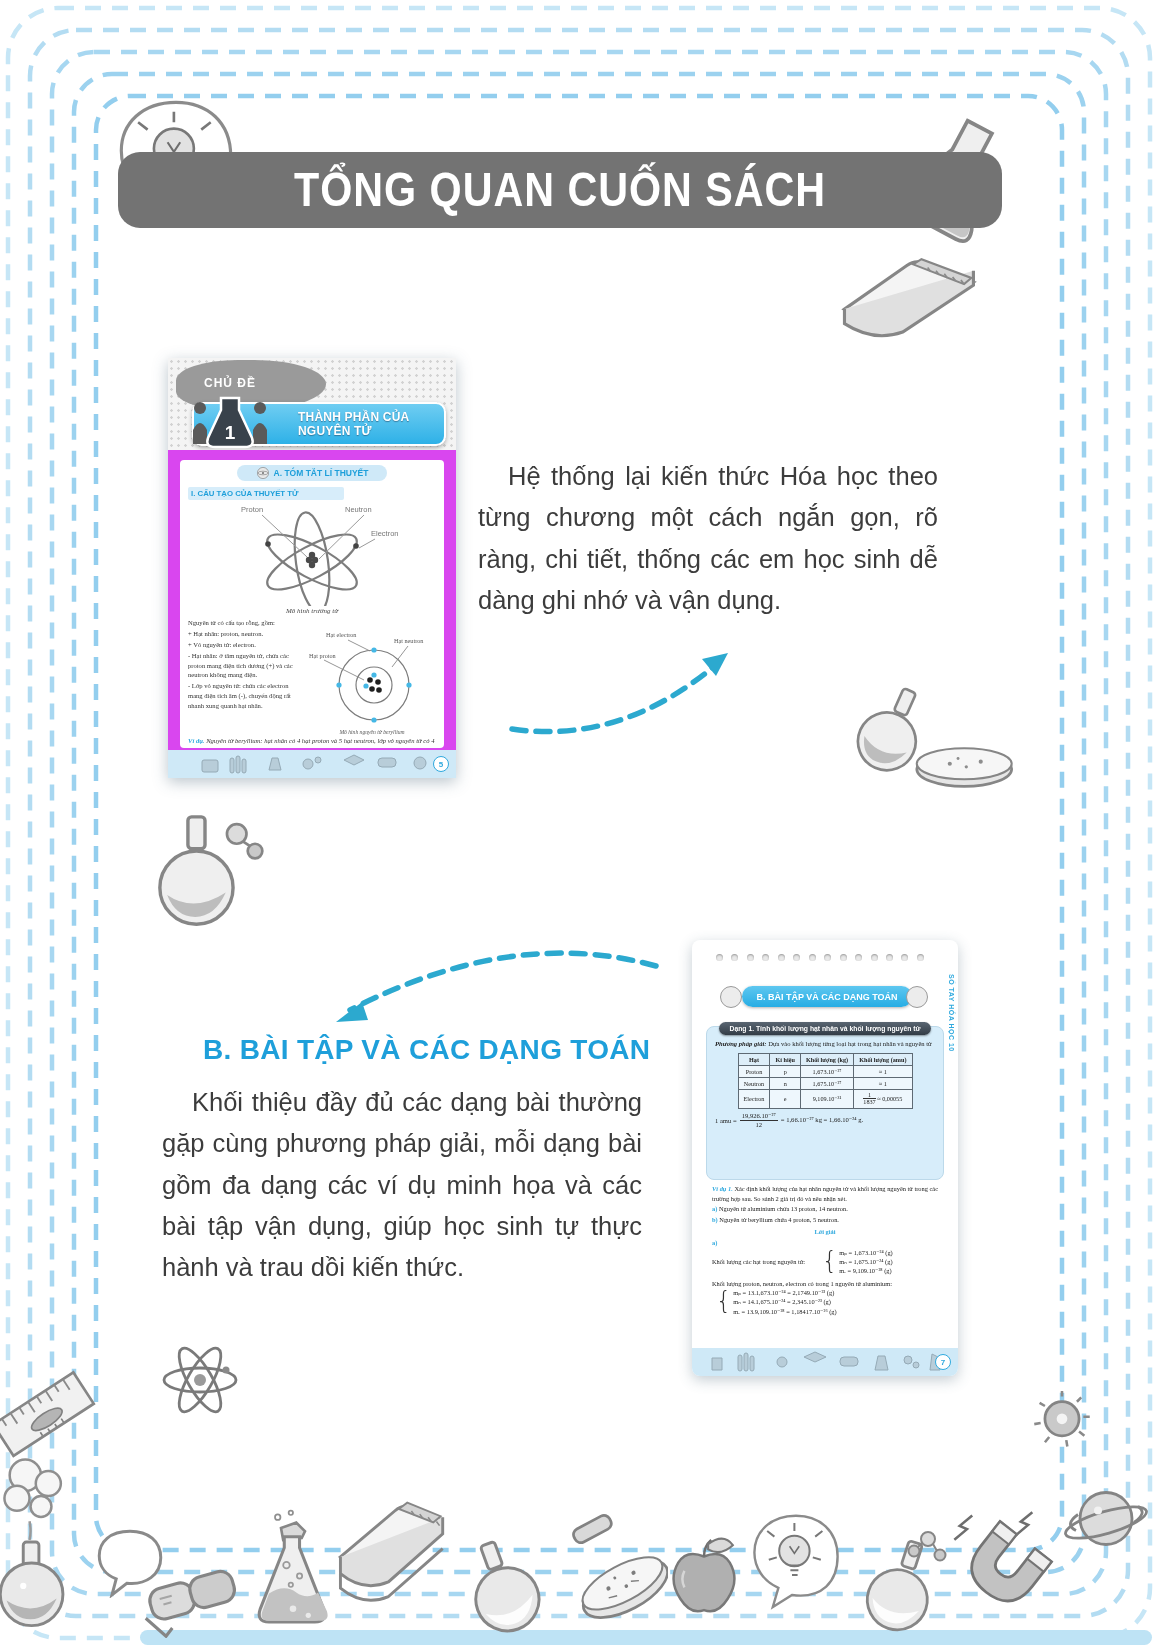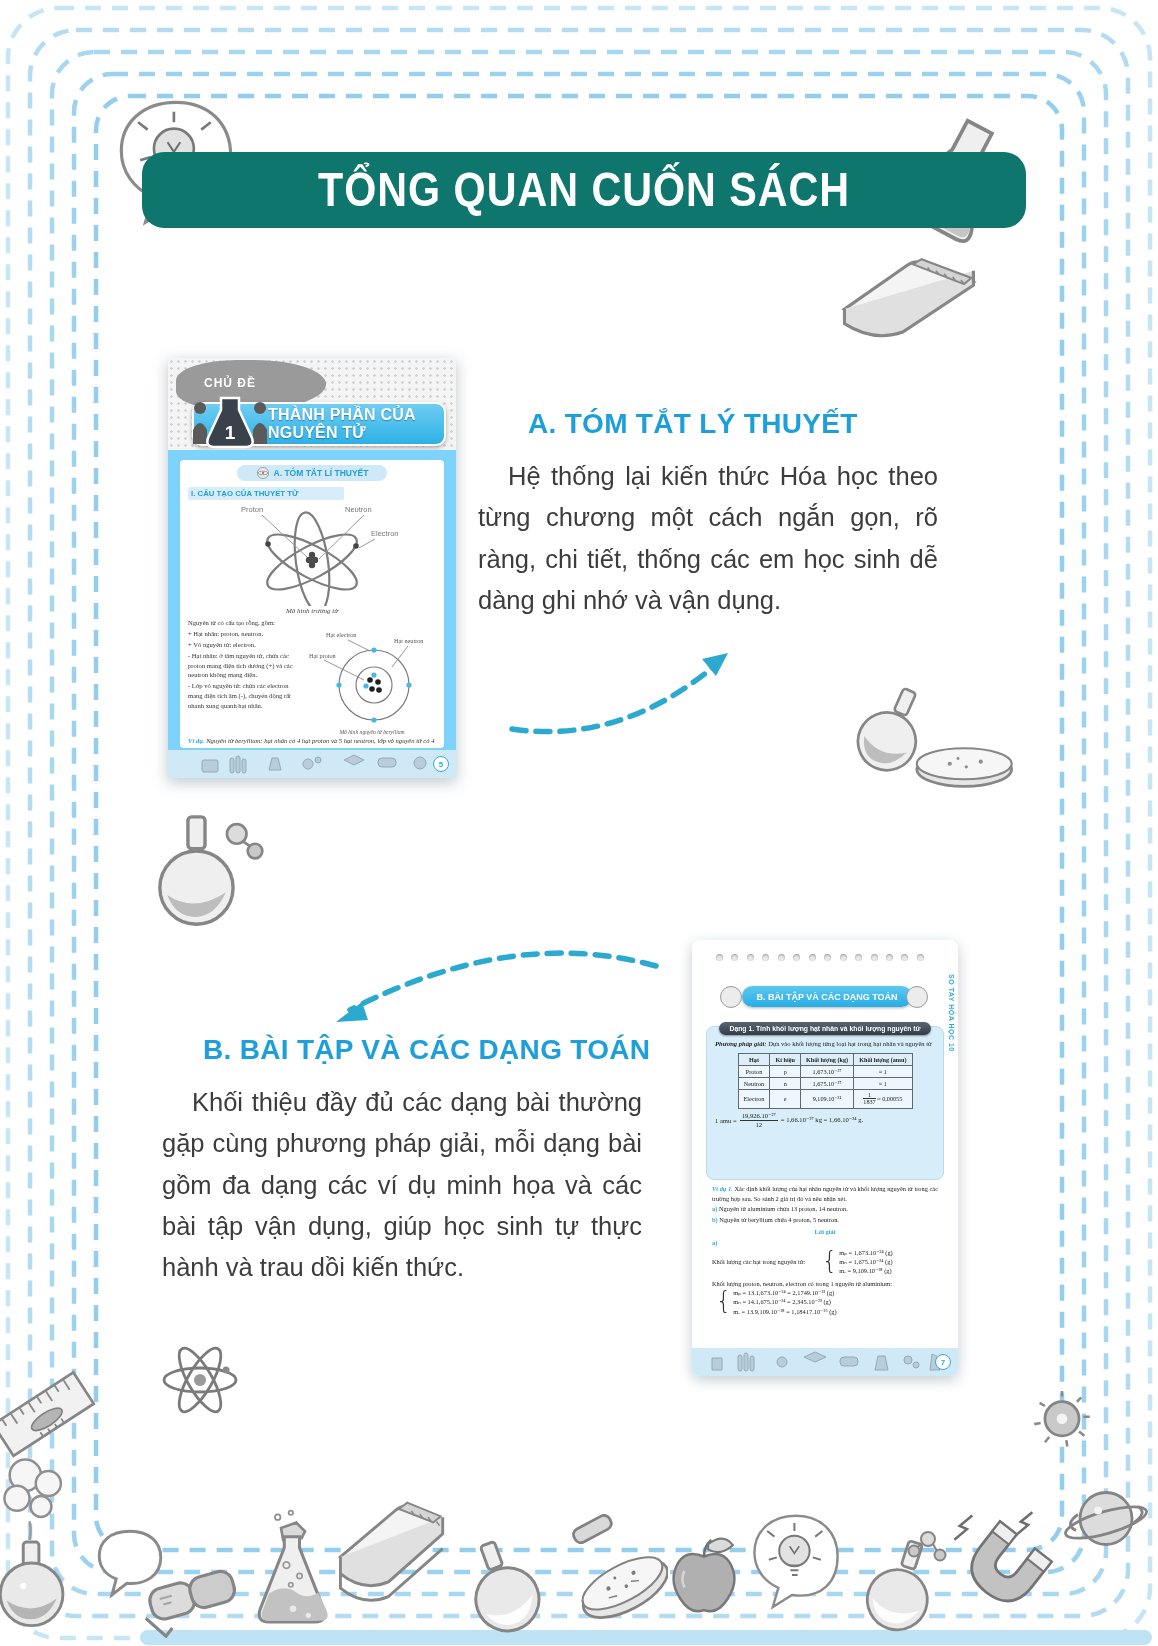--- a/index.html
+++ b/index.html
@@ -3,22 +3,22 @@
 <meta charset="utf-8">
 <style>
   html,body{margin:0;padding:0;background:#fff;}
   .canvas{position:relative;width:1158px;height:1646px;background:#ffffff;overflow:hidden;
           font-family:"Liberation Sans", sans-serif;color:#3d3d3d;}
   svg{display:block;}
   .frames{position:absolute;left:0;top:0;z-index:0;}
   .bottom-strip{position:absolute;left:140px;top:1630px;width:1012px;height:15px;background:#bee3f5;border-radius:8px;z-index:0;}
 
   
-  .header-banner{position:absolute;left:118px;top:152px;width:884px;height:76px;background:#0f766e;
-                 border-radius:22px;display:flex;align-items:center;justify-content:center;z-index:3;margin-left:24px;}
+  .header-banner{position:absolute;left:118px;top:152px;width:884px;height:76px;background:#737373;
+                 border-radius:22px;display:flex;align-items:center;justify-content:center;z-index:3;}
   .header-banner h1{margin:0;color:#fff;font-size:43px;font-weight:bold;letter-spacing:1px;transform:scale(.96,1.1);}
 
   
   .doodle{position:absolute;z-index:2;}
 
   
   .sec-heading{position:absolute;margin:0;color:#1e9fda;font-size:28px;font-weight:bold;z-index:3;letter-spacing:.3px;}
   .sec-body{position:absolute;margin:0;font-size:25.5px;line-height:1.62;color:#3c3c3c;text-align:justify;
             text-indent:30px;z-index:3;}
   .arrow{position:absolute;z-index:3;}
@@ -27,24 +27,24 @@
   .thumb1{position:absolute;left:168px;top:358px;width:288px;height:420px;background:#fff;
           box-shadow:0 4px 14px rgba(60,90,110,.35);z-index:4;}
   .t1-top{position:absolute;left:0;top:0;right:0;height:96px;background:#f4f4f4;
           background-image:radial-gradient(circle,#d2d2d2 1px,transparent 1.5px);background-size:7px 7px;overflow:hidden;}
   .t1-cloud{position:absolute;left:8px;top:2px;width:150px;height:50px;background:#9a9a9a;
             border-radius:46% 54% 58% 42%;}
   .t1-chude{position:absolute;left:36px;top:18px;color:#fff;font-size:12px;font-weight:bold;letter-spacing:1px;}
   .t1-banner{position:absolute;left:24px;top:44px;right:10px;height:40px;border-radius:10px;
              background:linear-gradient(#6fcdf2,#2eb1e7);border:2px solid #fff;box-shadow:0 2px 4px rgba(0,0,0,.3);
              display:flex;align-items:center;}
-  .t1-banner-title{color:#fff;font-size:16px;font-weight:bold;margin-left:74px;letter-spacing:.2px;
+  .t1-banner-title{color:#fff;font-size:12px;font-weight:bold;margin-left:104px;letter-spacing:.2px;
                    text-shadow:0 1px 1px rgba(40,80,110,.6);}
   .t1-flaskicon{position:absolute;left:-6px;top:-12px;}
-  .t1-panel{position:absolute;left:0;top:92px;right:0;bottom:0;background:#7dd3fc;}
+  .t1-panel{position:absolute;left:0;top:92px;right:0;bottom:0;background:#d946ef;}
   .t1-page{position:absolute;left:12px;top:10px;right:12px;bottom:30px;background:#fff;border-radius:4px;
            padding:5px 8px;overflow:hidden;}
   .t1-badge{margin:0 auto;width:150px;height:16px;background:#cfe9f8;border-radius:9px;display:flex;align-items:center;
             justify-content:center;gap:4px;color:#1e9fda;font-size:8.5px;font-weight:bold;}
   .t1-sub{margin-top:6px;width:150px;background:#d7edfa;color:#1e9fda;font-size:7.8px;font-weight:bold;
           padding:2px 3px;border-radius:2px;}
   .t1-atomwrap{display:flex;justify-content:center;margin-top:2px;}
   .t1-cap{font-family:"Liberation Serif","DejaVu Sans",serif;font-style:italic;font-size:7px;color:#444;
           text-align:center;margin:1px 0 3px;}
   .t1-flow{font-family:"Liberation Serif","DejaVu Sans",serif;font-size:6.6px;line-height:1.5;color:#333;}
@@ -141,21 +141,20 @@
 
   <div class="doodle" style="left:832px;top:246px;width:156px;height:120px;">
     <svg viewBox="0 0 150 110" width="156" height="120">
       <path d="M12 58 L72 16 q7 -5 14 -3 l50 19 -66 44 q-7 4 -14 1 z" fill="#f4f4f4" stroke="#868686" stroke-width="3"></path>
       <path d="M12 58 v14 q28 18 56 8 l68 -45 v-14" fill="#e0e0e0" stroke="#868686" stroke-width="3"></path>
       <path d="M78 15 l8 -5 48 18 -7 6z" fill="#d4d4d4" stroke="#868686" stroke-width="2"></path>
       <path d="M92 18 l3 4 M100 21 l3 4 M108 24 l3 4 M116 27 l3 4 M124 30 l3 4" stroke="#8a8a8a" stroke-width="1.6"></path>
     </svg>
   </div>
 
-  <h2 class="sec-heading" style="left:528px;top:408px;">A. TÓM TẮT LÝ THUYẾT</h2>
   <p class="sec-body" style="left:478px;top:456px;width:460px;">Hệ thống lại kiến thức Hóa học theo từng chương một cách ngắn gọn, rõ ràng, chi tiết, thống các em học sinh dễ dàng ghi nhớ và vận dụng.</p>
 
   <svg class="arrow" style="left:500px;top:645px;" width="240" height="100">
     <path d="M 12 84 Q 122 100 218 18" fill="none" stroke="#2ca9cf" stroke-width="5.5" stroke-dasharray="14 10" stroke-linecap="round"></path>
     <polygon points="228,8 202,14 216,31" fill="#2ca9cf"></polygon>
   </svg>
 
   <div class="thumb1">
     <div class="t1-top">
       <div class="t1-cloud"></div>

